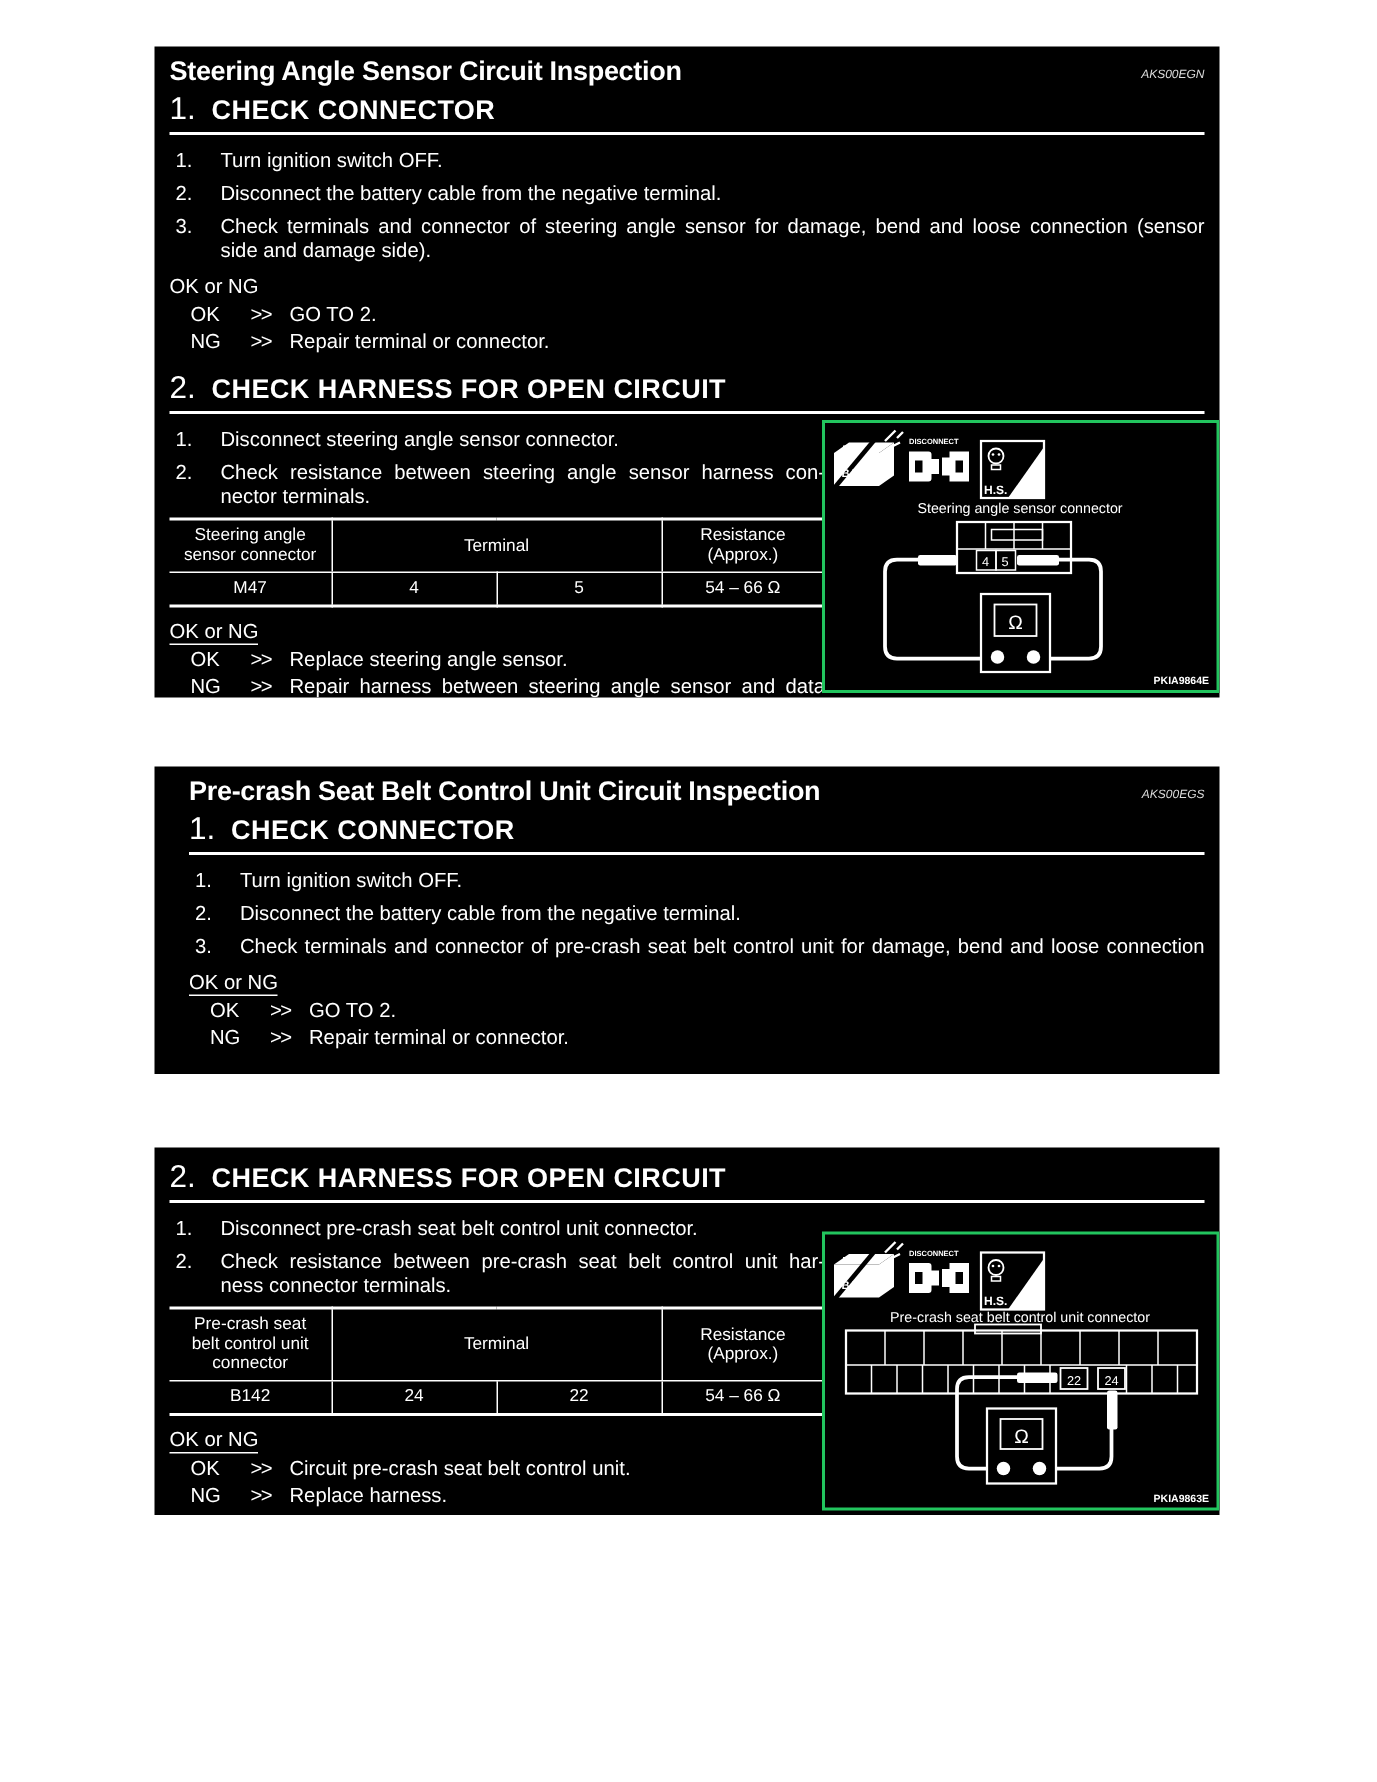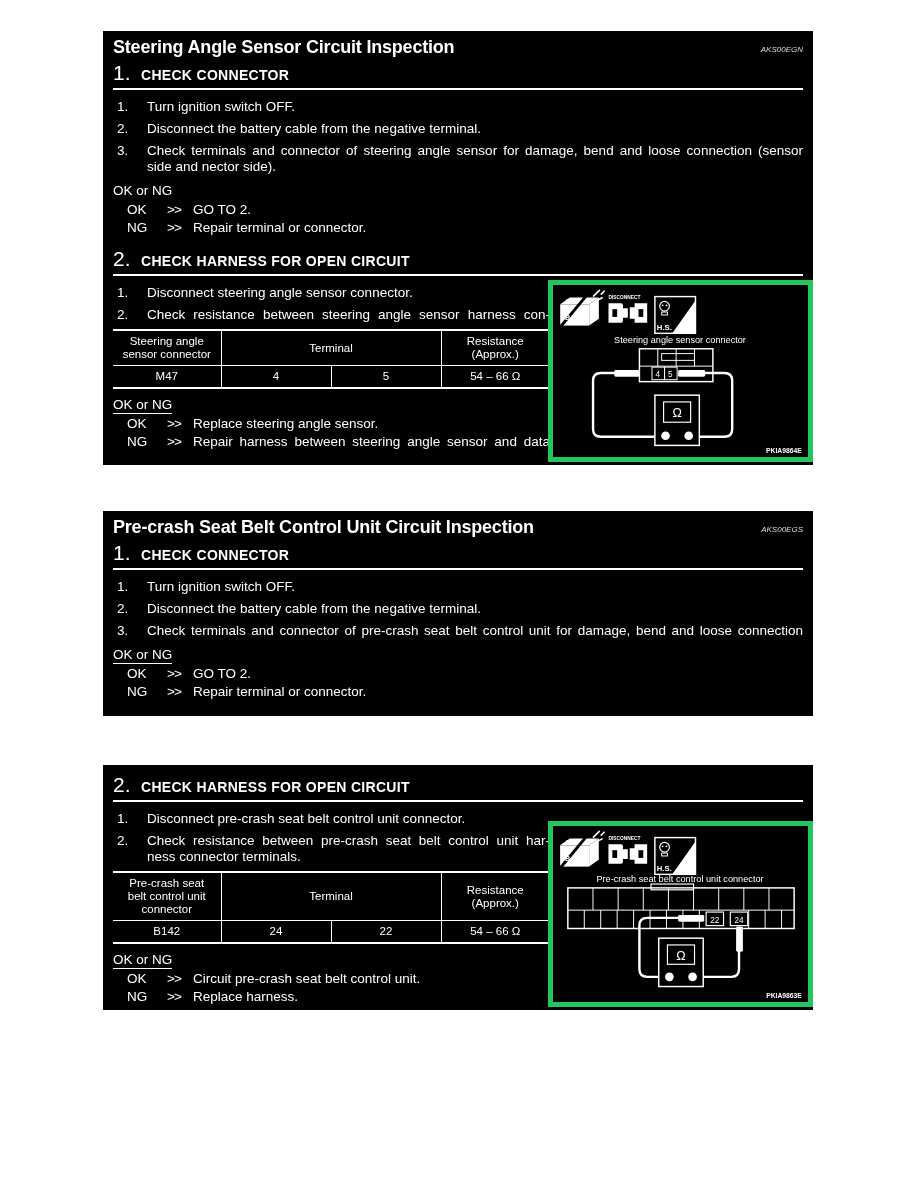--- a/index.html
+++ b/index.html
@@ -6,31 +6,31 @@
   body {
     width:918px; height:1188px; background:#ffffff; position:relative;
     font-family:"Liberation Sans", sans-serif; color:#ffffff;
     -webkit-font-smoothing:antialiased;
   }
   .panel {
     position:absolute; left:103px; width:710px; background:#000000;
     box-sizing:border-box; overflow:hidden;
   }
   #panel1 { top:31px;  height:434px; }
-  #panel2 { top:511px; height:205px; }
+  #panel2 { top:511px; height:205px;padding-left:13px; }
   #panel3 { top:765px; height:245px; }
   .pad { padding:5px 10px 0 10px; }
 
   .title-row { display:flex; justify-content:space-between; align-items:flex-start; }
   .ptitle { font-size:18px; font-weight:bold; margin:0; letter-spacing:-0.2px; line-height:22px; }
   .code  { font-size:8px; font-style:italic; color:#dddddd; margin-top:9px; }
 
   .step-head { display:flex; align-items:baseline; margin-top:3px; }
   .snum  { font-size:21px; font-weight:400; width:28px; line-height:24px; }
-  .stitle{ font-size:14px; font-weight:bold; letter-spacing:0.3px; }
+  .stitle{ font-size:18px; font-weight:bold; letter-spacing:0.3px; }
   .rule  { height:2px; background:#ffffff; margin-top:3px; }
 
   .olist { margin-top:9px; }
   .item  { display:flex; font-size:13.5px; line-height:16px; margin-bottom:6px; }
   .inum  { width:30px; padding-left:4px; flex:none; }
   .itext { flex:1; }
   .jl    { text-align:justify; text-align-last:justify; }
 
   .okng  { font-size:13.5px; line-height:16px; margin-top:8px; }
   .okng.u .utext { border-bottom:1px solid #ffffff; padding-bottom:1px; }
@@ -51,21 +51,21 @@
     border-top:2px solid #ffffff; border-bottom:2px solid #ffffff;
     color:#ffffff; font-size:11.5px; text-align:center; table-layout:fixed;
   }
   .stable col.c1 { width:108px; } .stable col.c2 { width:110px; }
   .stable col.c3 { width:110px; } .stable col.c4 { width:108px; }
   .stable th { font-weight:400; border-bottom:1.5px solid #ffffff; padding:4px 2px; line-height:13px; }
   .stable td { padding:4px 2px; line-height:13px; }
   .stable th + th, .stable td + td { border-left:1px solid #ffffff; }
 
   .figure {
-    position:absolute; border:5px solid #22c55e; background:#000000;
+    position:absolute; border:2px solid #22c55e; background:#000000;
     box-sizing:border-box;
   }
   #fig1 { left:445px; top:249px; width:265px; height:182px; }
   #fig3 { left:445px; top:56px;  width:265px; height:186px; }
   .figure svg { display:block; width:100%; height:100%; }
   svg text { font-family:"Liberation Sans", sans-serif; fill:#ffffff; }
 </style>
 </head>
 <body>
 
@@ -87,21 +87,21 @@
         <span class="itext">Turn ignition switch OFF.</span>
       </div>
       <div class="item">
         <span class="inum">2.</span>
         <span class="itext">Disconnect the battery cable from the negative terminal.</span>
       </div>
       <div class="item">
         <span class="inum">3.</span>
         <span class="itext">
           <div class="jl">Check terminals and connector of steering angle sensor for damage, bend and loose connection (sensor</div>
-          <div>side and nector side).</div>
+          <div>side and damage side).</div>
         </span>
       </div>
     </div>
 
     <div class="okng">OK or NG</div>
 
     <div class="results">
       <div class="result">
         <div class="rlabel">OK</div>
         <div class="rarrow">&gt;&gt;</div>
@@ -124,20 +124,21 @@
       <div class="leftcol">
         <div class="olist">
           <div class="item">
             <span class="inum">1.</span>
             <span class="itext">Disconnect steering angle sensor connector.</span>
           </div>
           <div class="item">
             <span class="inum">2.</span>
             <span class="itext">
               <div class="jl">Check resistance between steering angle sensor harness con-</div>
+              <div>nector terminals.</div>
             </span>
           </div>
         </div>
 
         <table class="stable">
           <colgroup>
               <col class="c1">
               <col class="c2">
               <col class="c3">
               <col class="c4">

